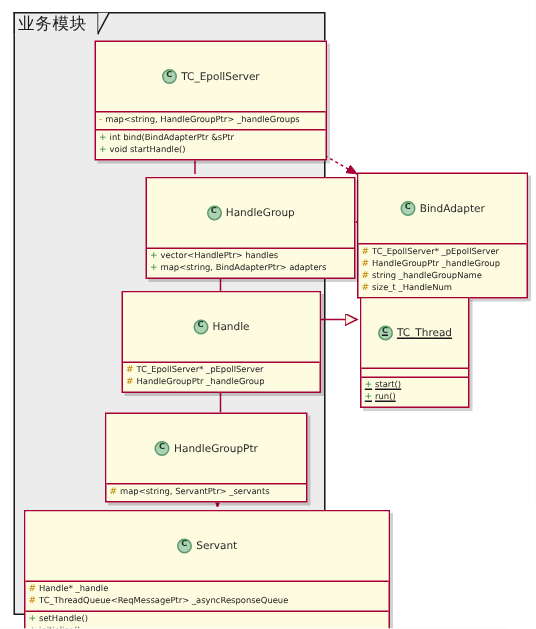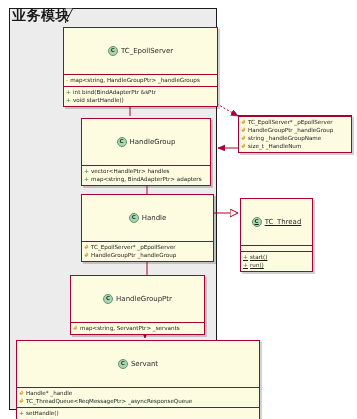--- a/index.html
+++ b/index.html
@@ -44,26 +44,26 @@
     top: 8px;
     width: 9px;
     height: 16px;
     overflow: hidden;
   }
   .package-tab-skew svg { display: block; }
   .package-label {
     position: absolute;
     left: 12px;
     top: 9px;
-    font-size: 14px;
+    font-size: 11px;
     line-height: 13px;
     color: #1a1a1a;
     white-space: nowrap;
     font-family: "DejaVu Sans", "Liberation Sans", sans-serif;
-    font-weight: 700;
+    font-weight: 400;
     letter-spacing: 0.5px;
   }
   .package-body-mask {
     position: absolute;
     left: 10px;
     top: 23px;
     width: 206px;
     height: 1px;
     background: #ececec;
   }
@@ -213,41 +213,45 @@
         <span>int bind(BindAdapterPtr &amp;sPtr</span>
       </div>
       <div class="member">
         <span class="vis pub">+</span>
         <span>void startHandle()</span>
       </div>
     </div>
   </div>
 
   <div class="uml-class" style="left:238px; top:115px; width:114px;">
+    <div class="uml-title">
+      <span class="circle-c">C</span>
+      <span>BindAdapter</span>
+    </div>
     <div class="uml-section">
       <div class="member">
         <span class="vis prot">#</span>
         <span>TC_EpollServer*  _pEpollServer</span>
       </div>
       <div class="member">
         <span class="vis prot">#</span>
         <span>HandleGroupPtr _handleGroup</span>
       </div>
       <div class="member">
         <span class="vis prot">#</span>
         <span>string _handleGroupName</span>
       </div>
       <div class="member">
         <span class="vis prot">#</span>
         <span>size_t _HandleNum</span>
       </div>
     </div>
   </div>
 
-  <div class="uml-class" style="left:81px; top:118px; width:130px;">
+  <div class="uml-class" style="left:97px; top:118px; width:140px;">
     <div class="uml-title">
       <span class="circle-c">C</span>
       <span>HandleGroup</span>
     </div>
     <div class="uml-section">
       <div class="member">
         <span class="vis pub">+</span>
         <span>vector&lt;HandlePtr&gt; handles</span>
       </div>
       <div class="member">

